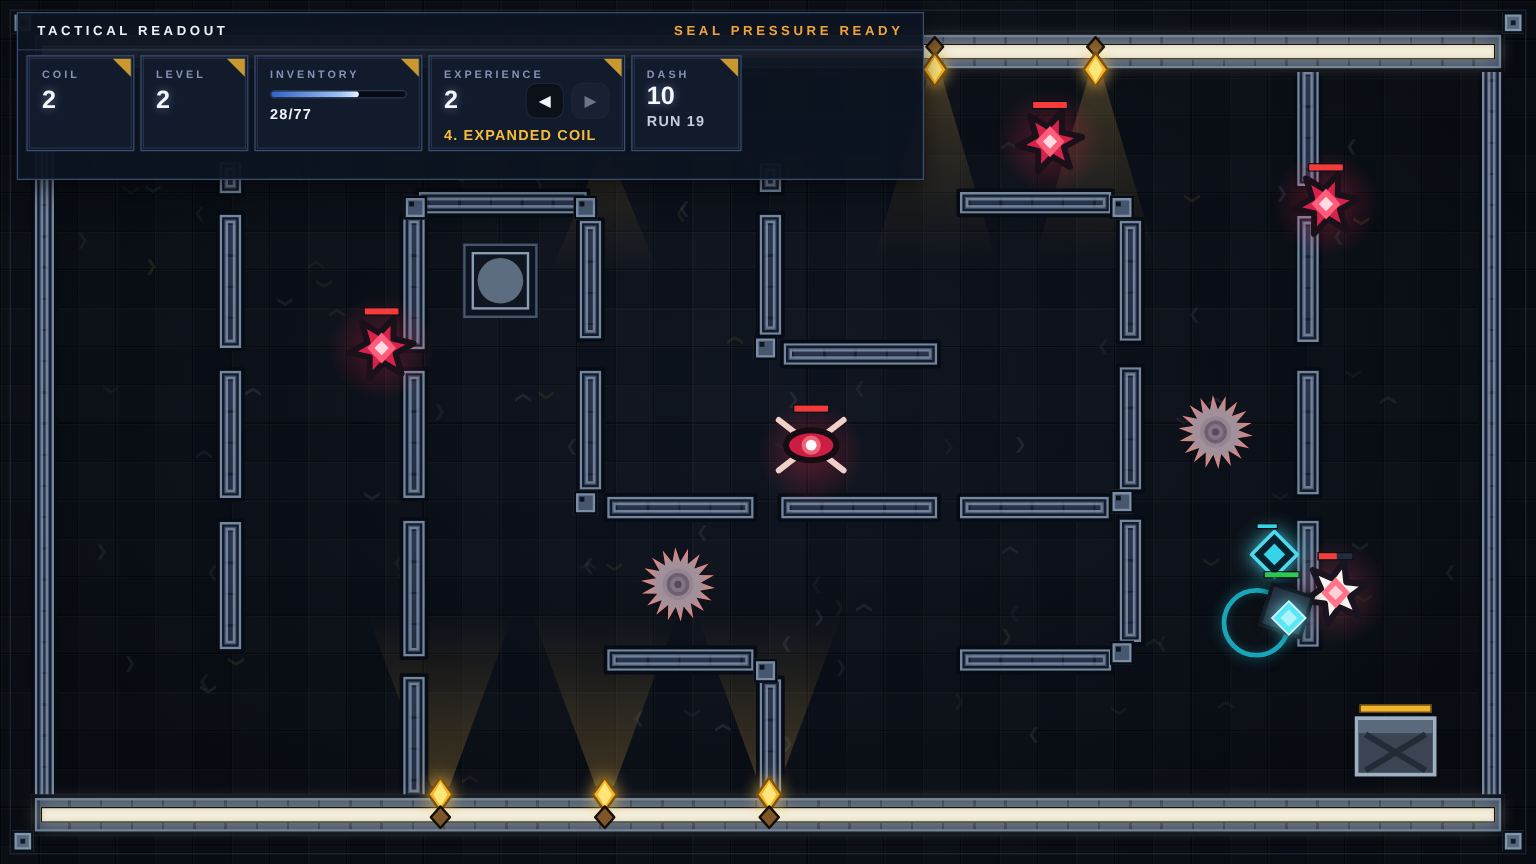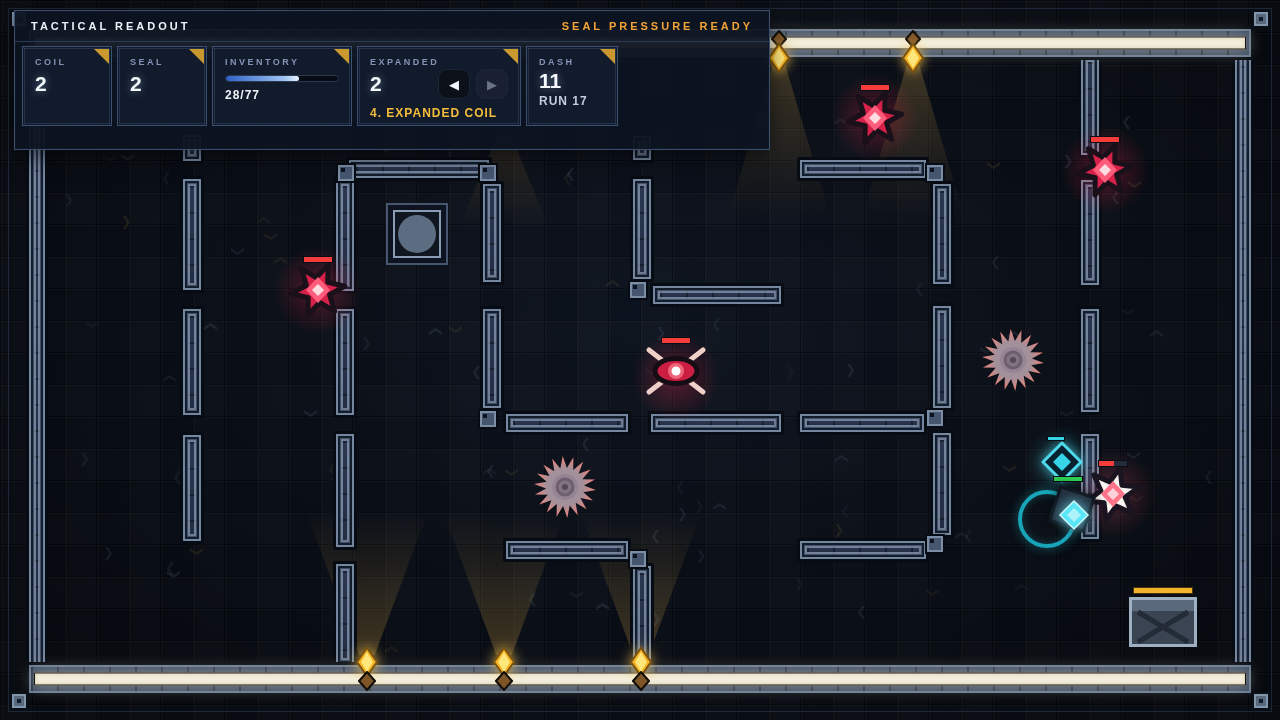--- a/index.html
+++ b/index.html
@@ -485,48 +485,48 @@
       <span id="hud-status">SEAL PRESSURE READY</span>
     </div>
     <div id="cards">
       <div class="card" style="width:90px" id="card-floor">
         <span class="tri"></span>
         <div class="lbl">COIL</div>
         <div class="val">2</div>
       </div>
       <div class="card" style="width:90px" id="card-level">
         <span class="tri"></span>
-        <div class="lbl">SEAL</div>
+        <div class="lbl">LEVEL</div>
         <div class="val">2</div>
       </div>
       <div class="card" style="width:140px" id="card-xp">
         <span class="tri"></span>
         <div class="lbl">INVENTORY</div>
         <div class="bar xp">
             <b id="xp-fill" style="width: 65.1%;"></b>
           </div>
         <div class="bartext">28/77</div>
       </div>
       <div class="card" style="width:164px" id="card-inventory">
         <span class="tri"></span>
-        <div class="lbl">EXPANDED</div>
+        <div class="lbl">EXPERIENCE</div>
         <div class="row">
           <span class="val" style="margin-top:0">2</span>
           <span style="display:flex;gap:6px;">
             <span class="invbtn prev">
                 <span>◀</span>
               </span>
             <span class="invbtn next">
                 <span>▶</span>
               </span>
           </span>
         </div>
         <div id="inv-selected">4. EXPANDED COIL</div>
       </div>
       <div class="card" style="width:92px" id="card-bank">
         <span class="tri"></span>
         <div class="lbl">DASH</div>
-        <div class="val">11</div>
-        <div id="bank-sub">RUN 17</div>
+        <div class="val">10</div>
+        <div id="bank-sub">RUN 19</div>
       </div>
     </div>
   </div>
 </div>
 
 </body></html>

